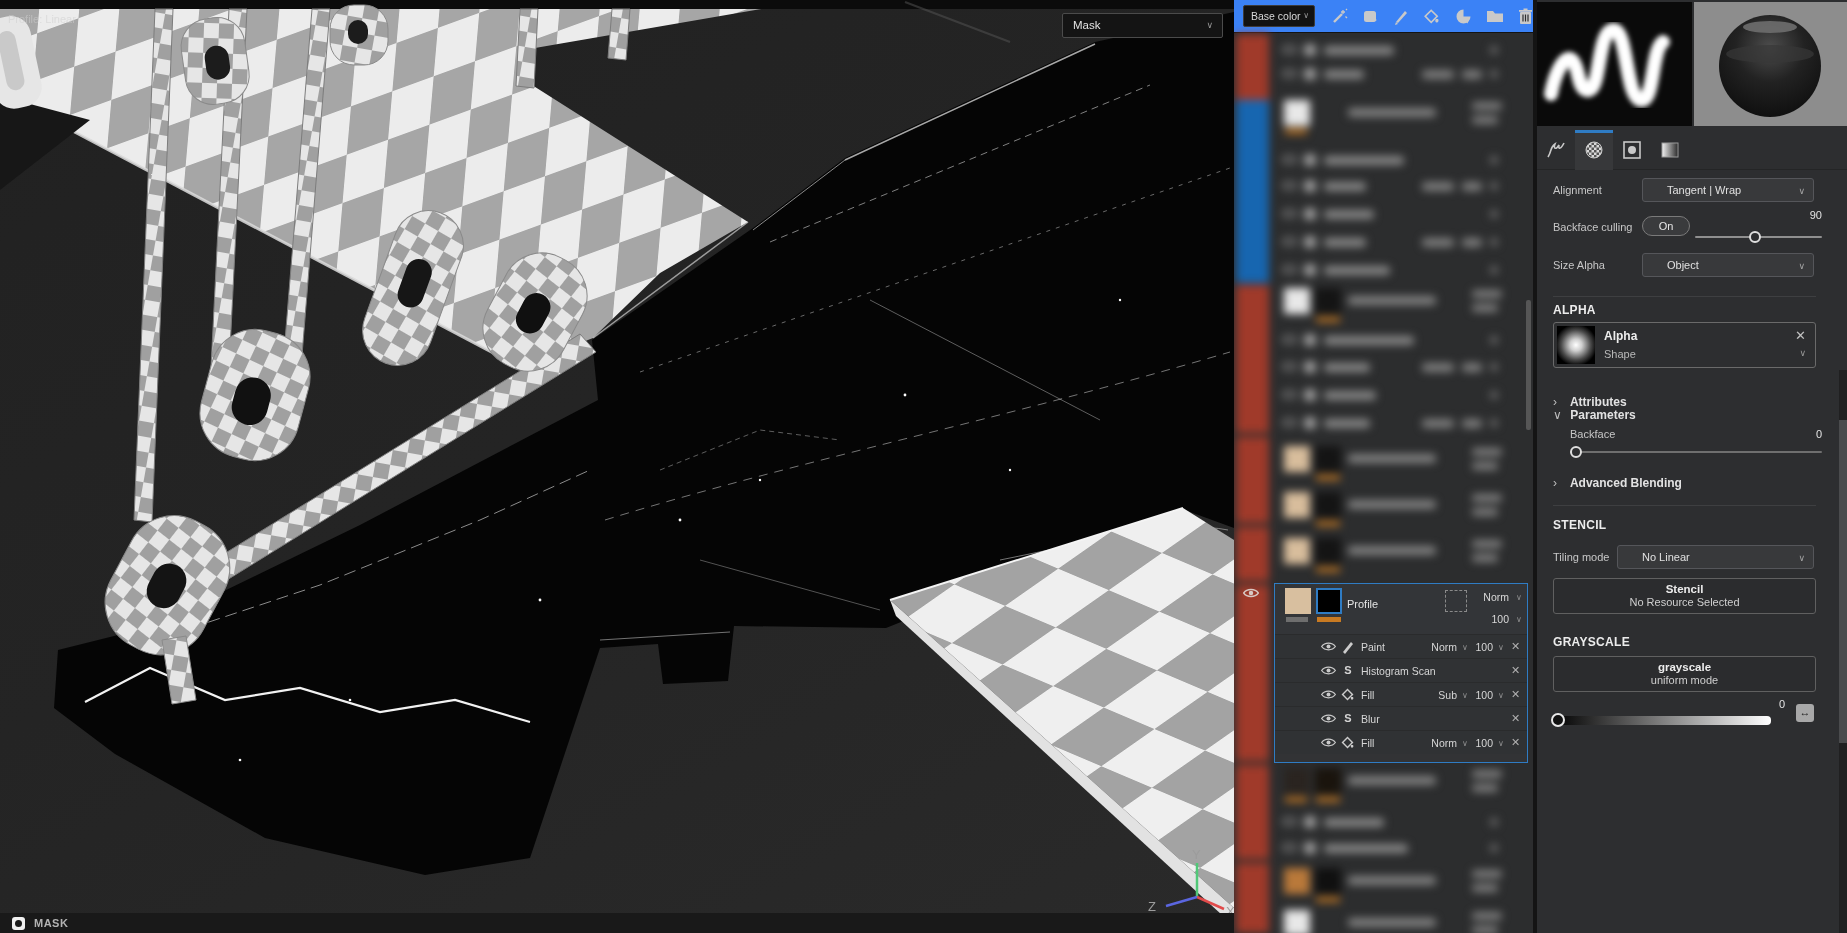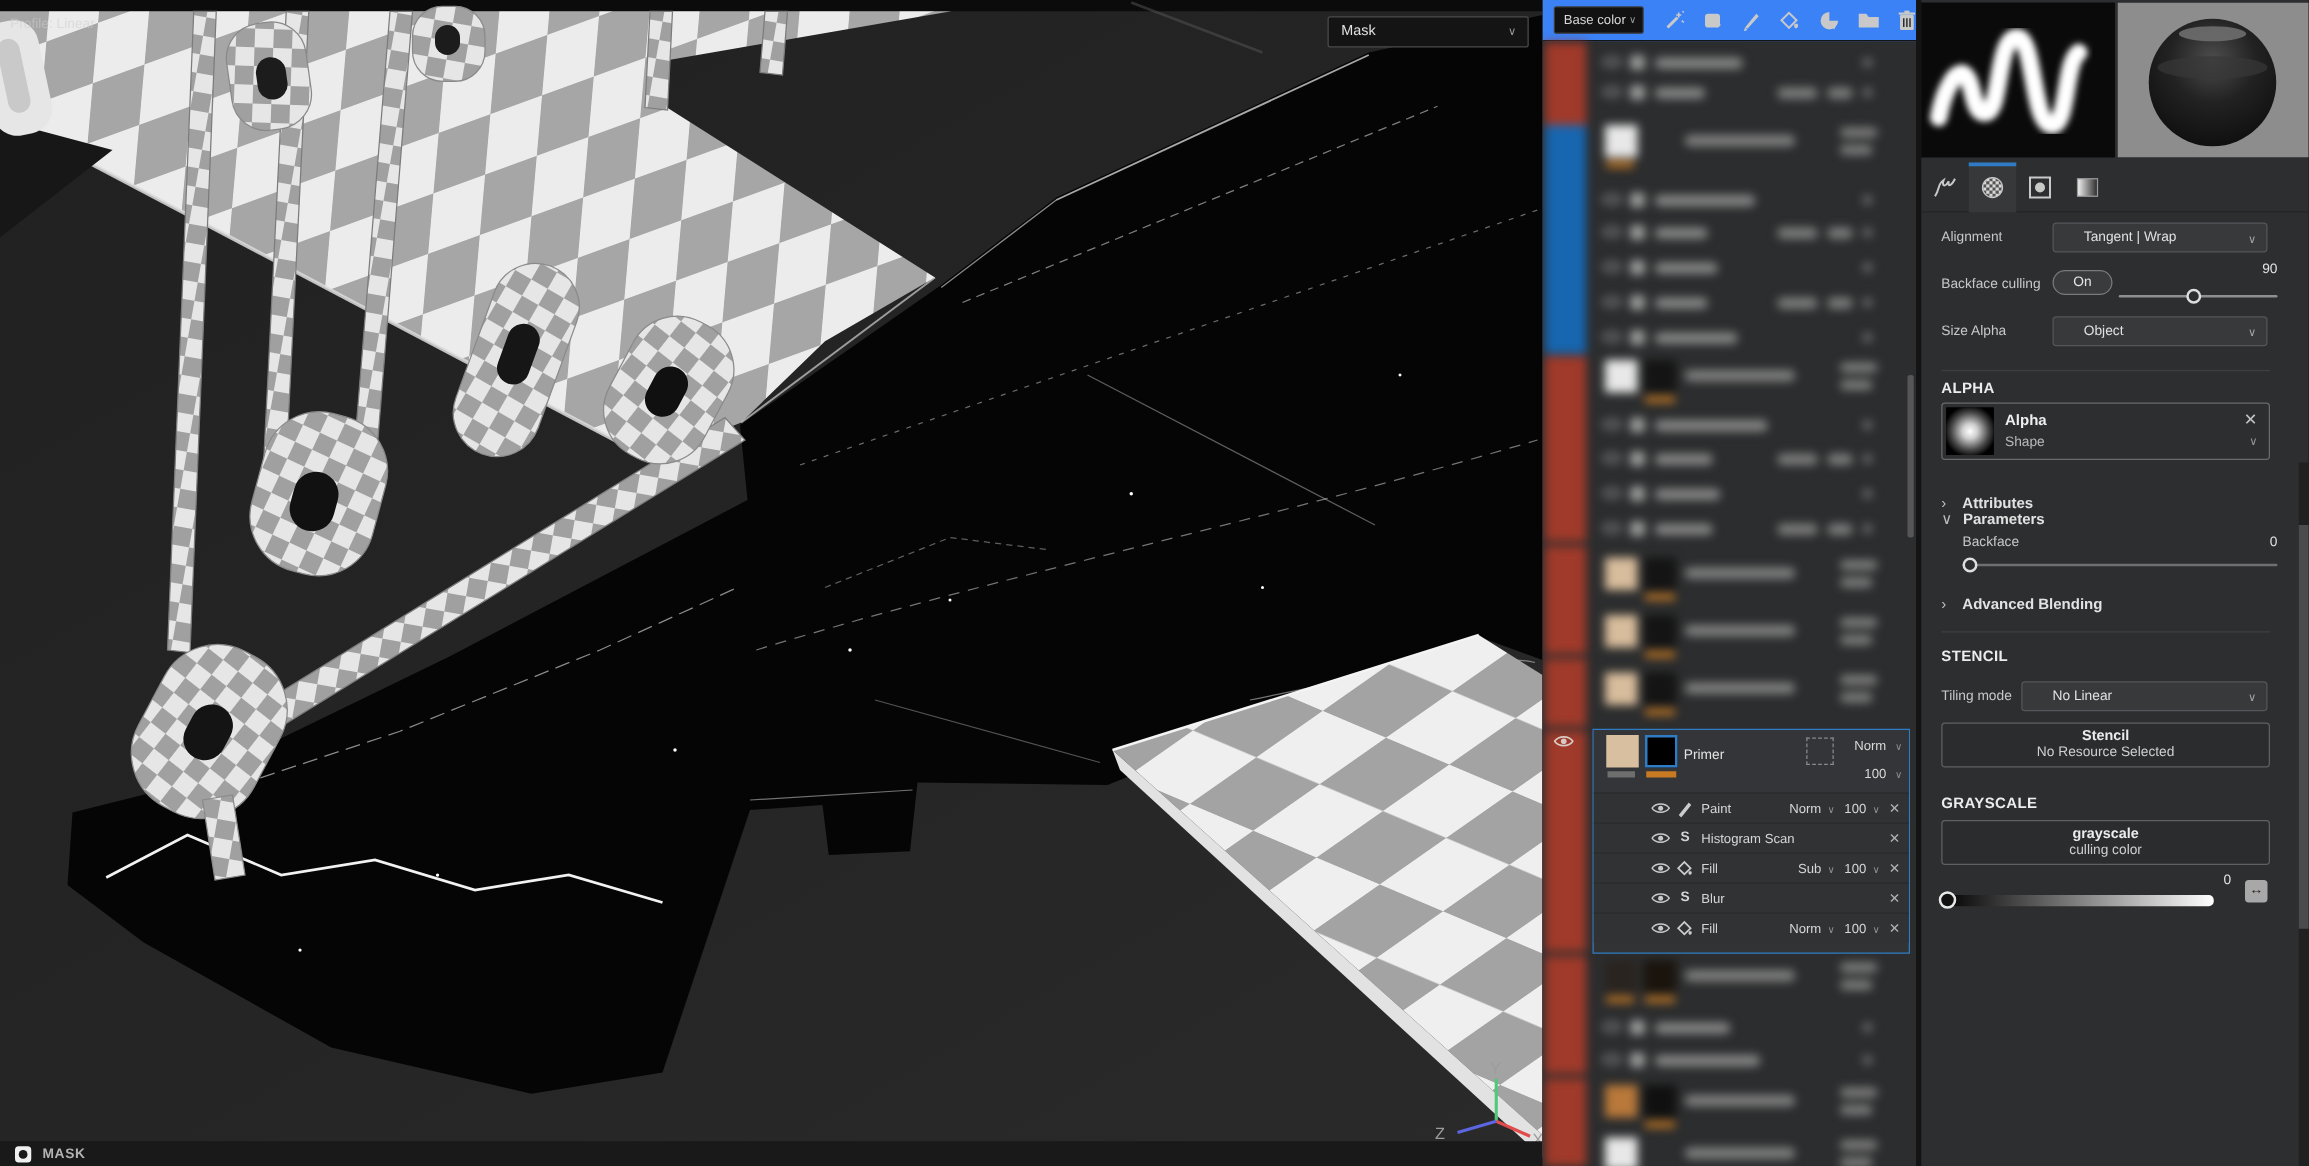--- a/index.html
+++ b/index.html
@@ -401,21 +401,21 @@
       <path d="M1,8 C6,1 18,1 23,8 C18,15 6,15 1,8 Z" fill="none" stroke="#d8c9c4" stroke-width="2"></path>
       <circle cx="12" cy="8" r="3.4" fill="#d8c9c4"></circle>
     </svg>
 
     <div class="primer-group">
       <div class="pg-header">
         <div class="thumb" style="left:10px; top:4px; background:#d8bf9f;"></div>
         <div class="underbar" style="left:11px; top:33px; width:22px; background:#6e6e6e;"></div>
         <div class="thumb" style="left:41px; top:4px; background:#000; border:2px solid #2f7cc4;"></div>
         <div class="underbar" style="left:42px; top:33px; width:24px; background:#c87a22;"></div>
-        <span class="pg-name">Primer</span>
+        <span class="pg-name">Profile</span>
         <div class="dotted-sq"></div>
         <div class="pg-right" style="left:198px; top:7px; width:36px; text-align:right;">
           <span>Norm</span></div>
         <span class="chev-s" style="position:absolute; left:238px; top:9px;">∨</span>
         <div class="pg-right" style="left:198px; top:29px; width:36px; text-align:right;">
           <span>100</span></div>
         <span class="chev-s" style="position:absolute; left:238px; top:31px;">∨</span>
       </div>
 
       <div class="fx-row">
@@ -606,21 +606,21 @@
     </div>
 
     <div class="two-line-btn" style="top:578px;">
       <div class="t1">Stencil</div>
       <div class="t2">No Resource Selected</div>
     </div>
 
     <span class="p-section" style="top:635px;">GRAYSCALE</span>
     <div class="two-line-btn" style="top:656px;">
       <div class="t1">grayscale</div>
-      <div class="t2">culling color</div>
+      <div class="t2">uniform mode</div>
     </div>
     <span class="p-value" style="left:208px; top:698px; width:40px;">0</span>
     <div class="gradient-bar"></div>
     <div class="grad-handle"></div>
     <div class="swap-btn">↔</div>
 
     <div class="p-scroll-track"></div>
     <div class="p-scroll-thumb"></div>
   </div>
 </div>

